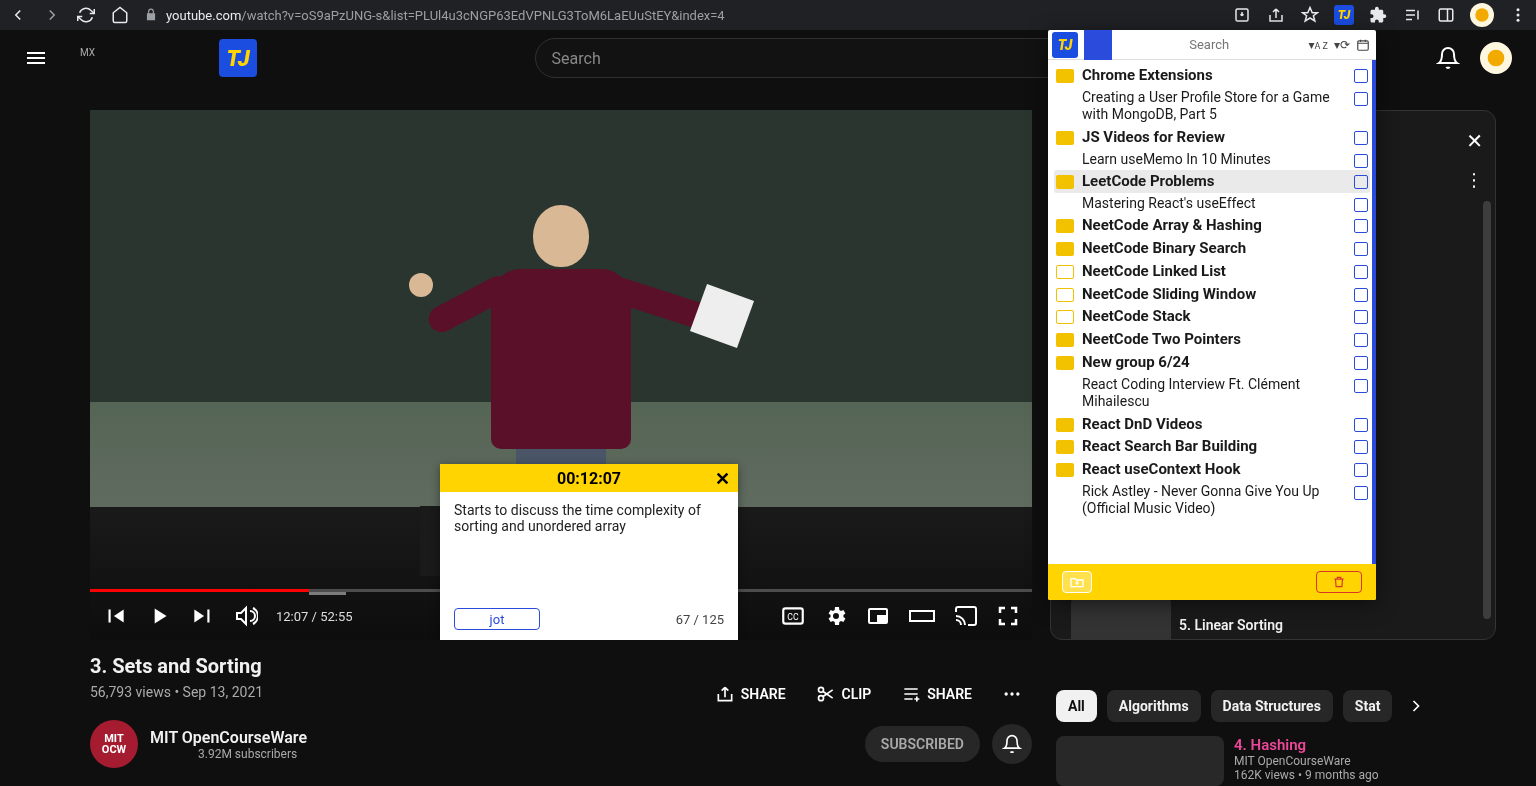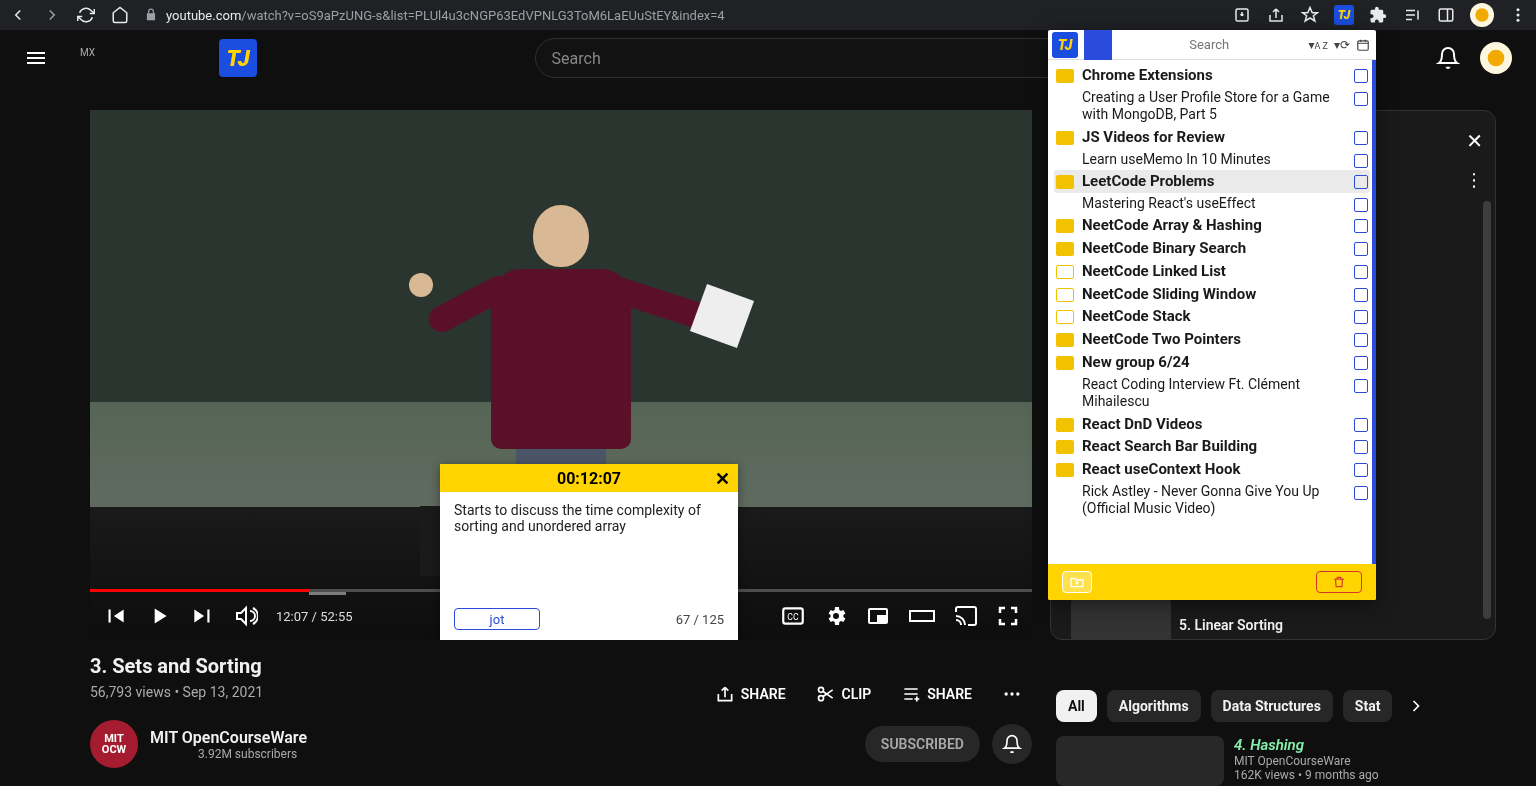--- a/index.html
+++ b/index.html
@@ -87,21 +87,21 @@
 .pl-thumb { width:100px; height:56px; background:#333; border-radius:6px; flex-shrink:0; }
 .pl-tx { color:#f1f1f1; font-size:14px; font-weight:600; }
 
 .chips { display:flex; gap:10px; margin-top:20px; align-items:center; overflow:hidden;font-weight:bold; }
 .chip { background:#272727; color:#f1f1f1; height:32px; border-radius:8px; padding:0 12px; display:flex; align-items:center; font-size:14px; cursor:pointer; white-space:nowrap; }
 .chip.active { background:#f1f1f1; color:#0f0f0f; }
 .chip-next { color:#fff; margin-left:4px; cursor:pointer; }
 
 .rec-item { display:flex; gap:10px; margin-top:14px; }
 .rec-thumb { width:168px; height:50px; background:#282828; border-radius:8px; flex-shrink:0; }
-.rec-title { color:#86efac; font-size:15px; font-weight:600;font-style:italic; }
+.rec-title { color:#ec4899; font-size:15px; font-weight:600; }
 .rec-ch { color:#aaa; font-size:12px; }
 
 
 .ext-popup { position:absolute; top:30px; right:160px; width:328px; height:570px; background:#fff; box-shadow:0 4px 20px rgba(0,0,0,0.5); z-index:100; display:flex; flex-direction:column; border-radius:2px; overflow:hidden; }
 .ext-popup .ext-hdr { height:30px; display:flex; align-items:center; gap:6px; padding:0 4px; border-bottom:1px solid #ddd; }
 .ext-popup .ext-logo { width:26px; height:26px; background:#1a4de0; border-radius:3px; display:flex; align-items:center; justify-content:center; color:#ffd400; font-weight:900; font-size:14px; font-style:italic; }
 .ext-popup .ext-accent { width:28px; height:30px; background:#2b4bdd; }
 .ext-popup .ext-search { flex:1; height:22px; border:none; outline:none; font-size:13px; text-align:center; color:#888; }
 .ext-popup .ext-tools { display:flex; gap:2px; color:#444; font-size:12px; align-items:center; }
 .ext-popup .ext-tools .tool { cursor:pointer; padding:0 2px; }

